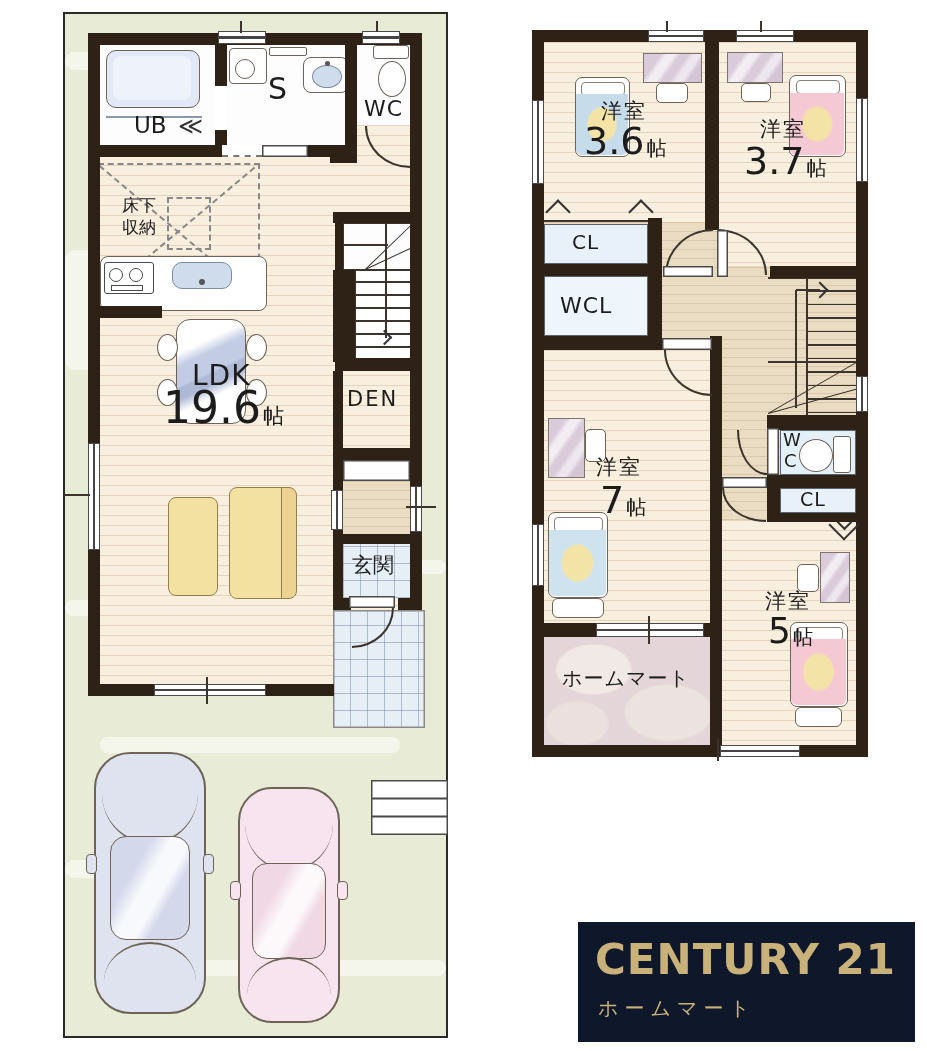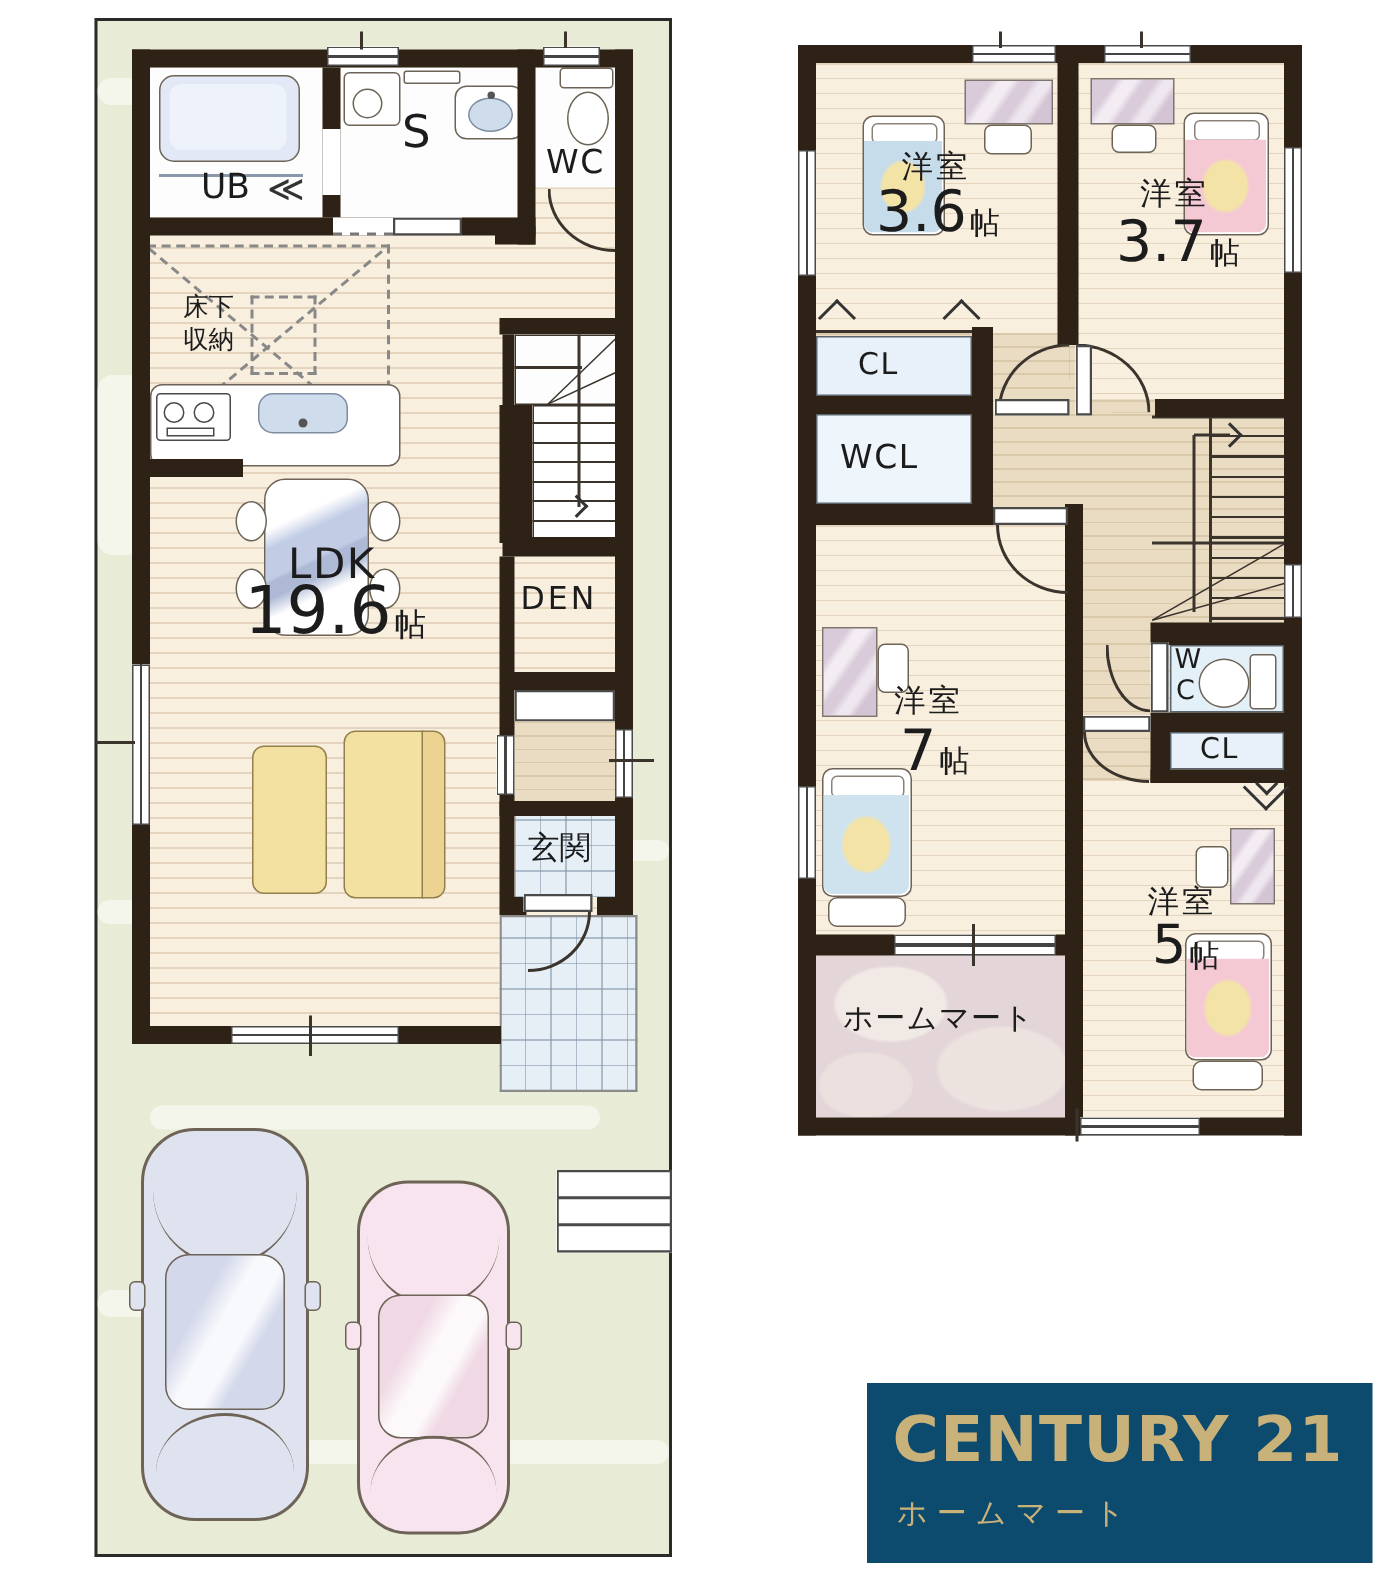--- a/index.html
+++ b/index.html
@@ -294,18 +294,18 @@
   <div class="lbl" style="left:783px;top:431px;font-size:18px">W</div>
   <div class="lbl" style="left:784px;top:452px;font-size:18px">C</div>
   <div class="lbl" style="left:800px;top:490px;font-size:19px;letter-spacing:1px">CL</div>
   <div class="lbl" style="left:765px;top:591px;font-size:21px;letter-spacing:2px">洋室</div>
   <div class="num-row" style="left:768px;top:613px">
       <span style="font-size:36px">5</span>
       <span style="font-size:20px;margin:0 0 2px 2px">帖</span>
     </div>
   <div class="lbl" style="left:562px;top:668px;font-size:20px;letter-spacing:1px">ホームマート</div>
 
-  <div class="a" style="left:578px;top:922px;width:337px;height:120px;background:#0c4a6e">
+  <div class="a" style="left:578px;top:922px;width:337px;height:120px;background:#0f172a">
     <div class="lbl" style="left:17px;top:17px;font-size:42px;font-weight:bold;color:#c9b17a;letter-spacing:1px">CENTURY 21</div>
     <div class="lbl" style="left:20px;top:76px;font-size:20px;color:#c9b17a;letter-spacing:6px">ホームマート</div>
   </div>
 
 </div>
 
 </body></html>

